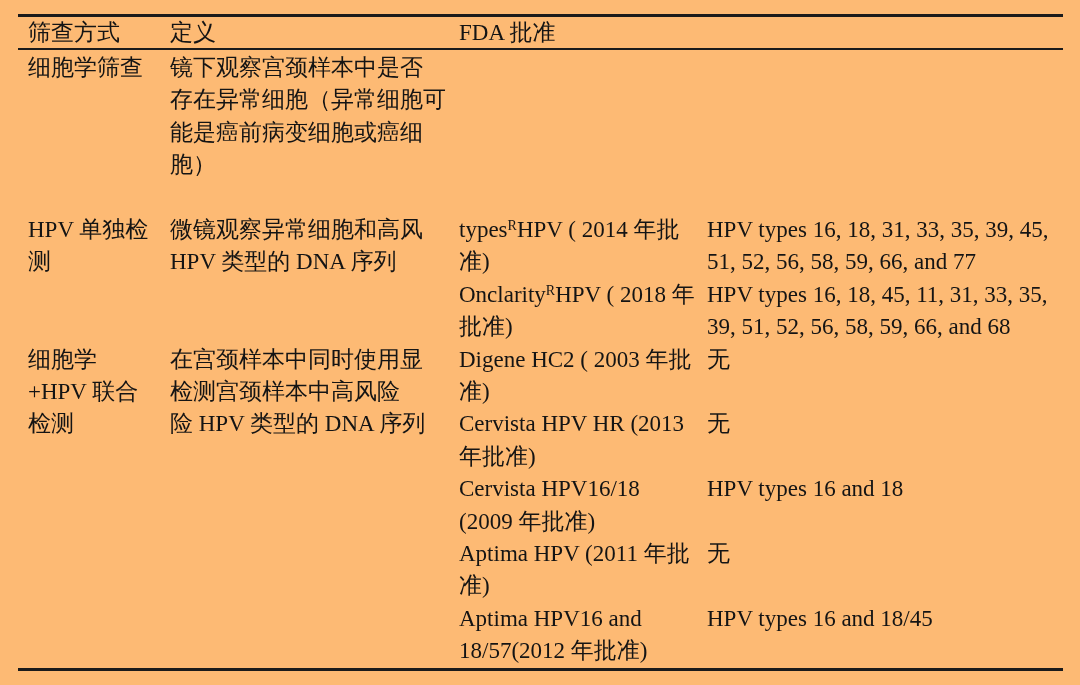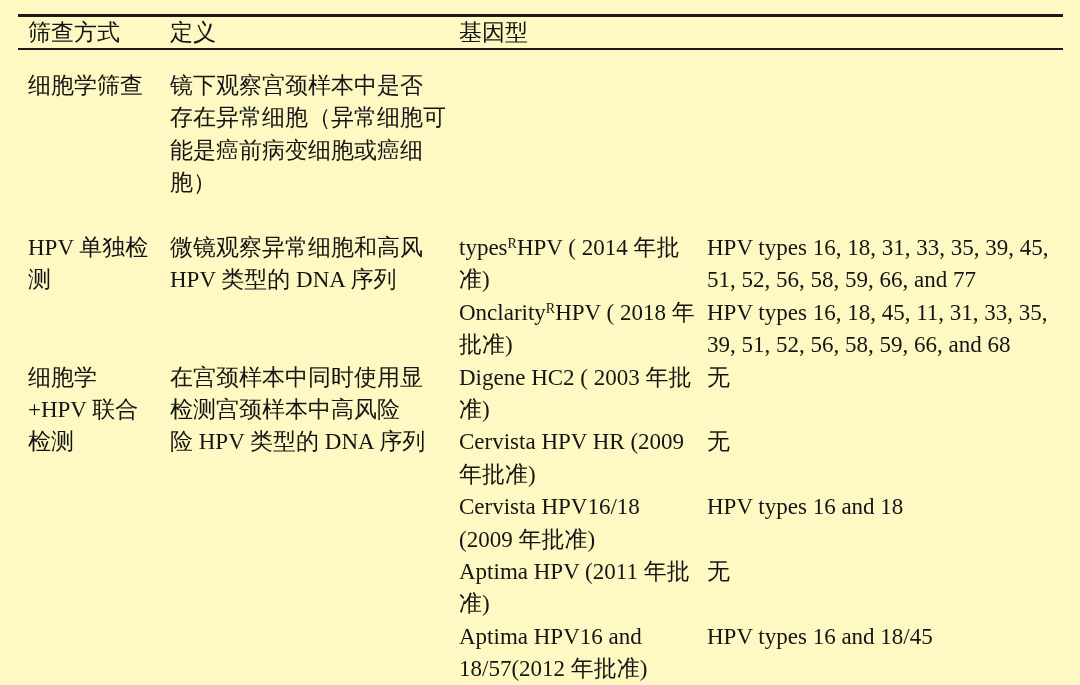--- a/index.html
+++ b/index.html
@@ -5,21 +5,21 @@
   html, body {
     margin: 0;
     padding: 0;
     background: #ffffff;
     overflow: hidden;
   }
   .page {
     position: relative;
     width: 1080px;
     height: 685px;
-    background: #fef9c3;
+    background: #fdba74;
     color: #141414;
     font-family: "Liberation Serif", "DejaVu Serif", serif;
   }
   .tbl {
     position: absolute;
     left: 18px;
     top: 14px;
     width: 1045px;
   }
   .rule {
@@ -32,21 +32,21 @@
     display: grid;
     grid-template-columns: 142px 289px 248px 1fr;
     padding-left: 10px;
     box-sizing: border-box;
     height: 31px;
     align-items: center;
     font-size: 23px;
   }
   .tbody {
     padding-left: 10px;
-    padding-top: 20px;
+    padding-top: 2px;
     box-sizing: border-box;
     font-size: 23px;
     line-height: 32.4px;
   }
   .grp {
     display: grid;
     grid-template-columns: 142px 289px 1fr;
     align-items: start;
   }
   .grp.gap-after { margin-bottom: 32.4px; }
@@ -67,21 +67,21 @@
 <body>
 
 <div class="page">
   <div class="tbl">
 
     <div class="rule thick"></div>
 
     <div class="hdr">
       <div class="cell">筛查方式</div>
       <div class="cell">定义</div>
-      <div class="cell">基因型</div>
+      <div class="cell">FDA 批准</div>
     </div>
 
     <div class="rule thin"></div>
 
     <div class="tbody">
 
       <div class="grp gap-after">
         <div class="cell">细胞学筛查</div>
         <div class="cell">镜下观察宫颈样本中是否
 存在异常细胞（异常细胞可
@@ -118,21 +118,21 @@
         <div class="cell">在宫颈样本中同时使用显
 检测宫颈样本中高风险
 险 HPV 类型的 DNA 序列</div>
         <div>
           <div class="entry">
             <div class="cell"><span>Digene HC2 ( 2003 年批
 准)</span><sup></sup><span></span></div>
             <div class="cell">无</div>
           </div>
           <div class="entry">
-            <div class="cell"><span>Cervista HPV HR (2009
+            <div class="cell"><span>Cervista HPV HR (2013
 年批准)</span><sup></sup><span></span></div>
             <div class="cell">无</div>
           </div>
           <div class="entry">
             <div class="cell"><span>Cervista HPV16/18
 (2009 年批准)</span><sup></sup><span></span></div>
             <div class="cell">HPV types 16 and 18</div>
           </div>
           <div class="entry">
             <div class="cell"><span>Aptima HPV (2011 年批

